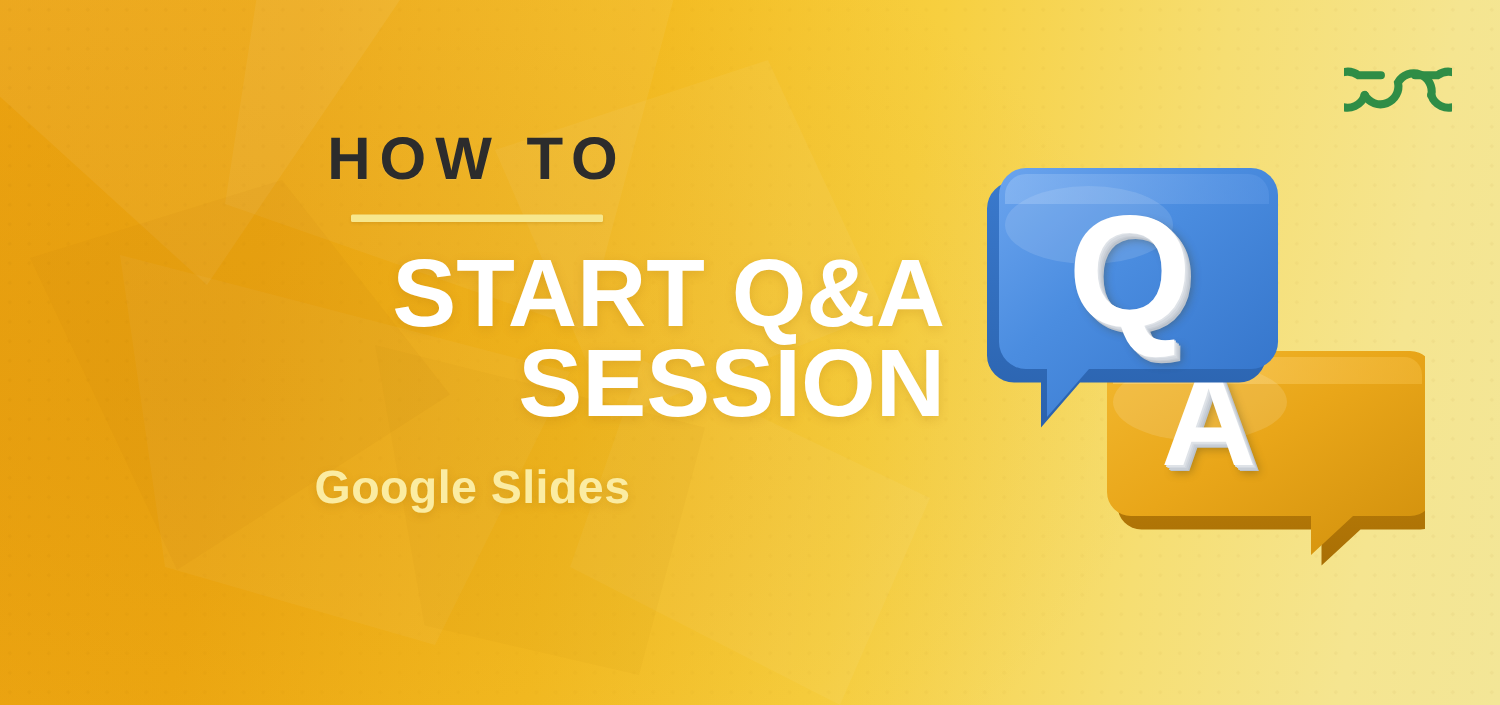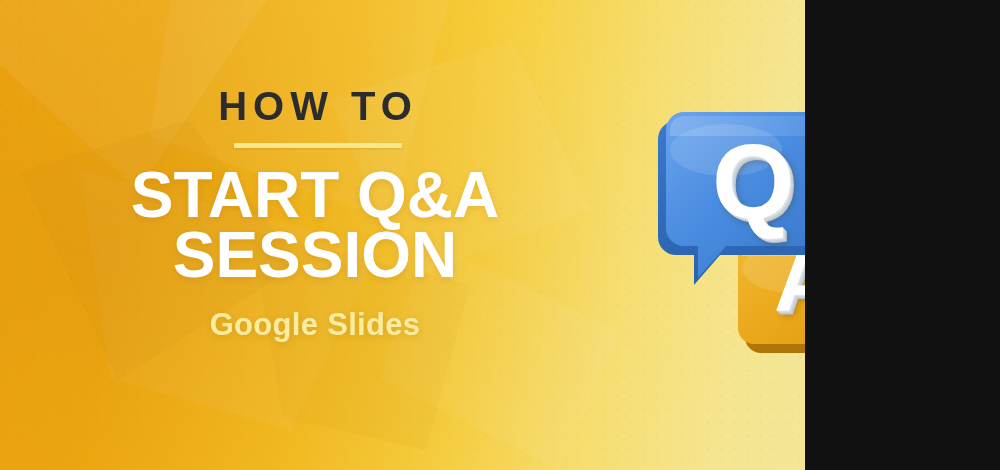--- a/index.html
+++ b/index.html
@@ -1,17 +1,17 @@
 <!DOCTYPE html>
 <html><head>
 <meta charset="utf-8">
 <style>
   html,body{margin:0;padding:0;background:#111;}
   #stage{
-    position:relative;width:805px;height:470px;overflow:hidden;
+    position:relative;width:1000px;height:470px;overflow:hidden;
     font-family:"Liberation Sans", sans-serif;
     background:
       linear-gradient(100deg,
         #eea511 0%,
         #f0aa12 18%,
         #f5bd22 40%,
         #f7cf3f 58%,
         #f6de72 76%,
         #f5e590 90%,
         #f3e697 100%);
@@ -61,20 +61,21 @@
   #divider{
     width:168px;height:5px;background:#f7e78d;margin:17px auto 0 auto;
     border-radius:1px;margin-left:auto;margin-right:auto;
     position:relative;left:3px;
     box-shadow:0 1px 2px rgba(150,95,10,.18);
   }
   #headline{
     margin:18px 0 0 0;color:#ffffff;font-weight:bold;
     font-size:64px;line-height:.93;letter-spacing:0px;
     text-shadow:0 2px 7px rgba(160,100,8,.20);
+    text-align:right;
   }
   #headline .l2{display:block;}
   #subtitle{
     margin:22px 0 0 0;color:#fbecа0;color:#fbeca2;
     font-size:31px;font-weight:bold;letter-spacing:.3px;
     text-shadow:0 2px 6px rgba(160,100,8,.22);
   }
 
   
   #bubbles{position:absolute;left:630px;top:80px;width:340px;height:320px;}

